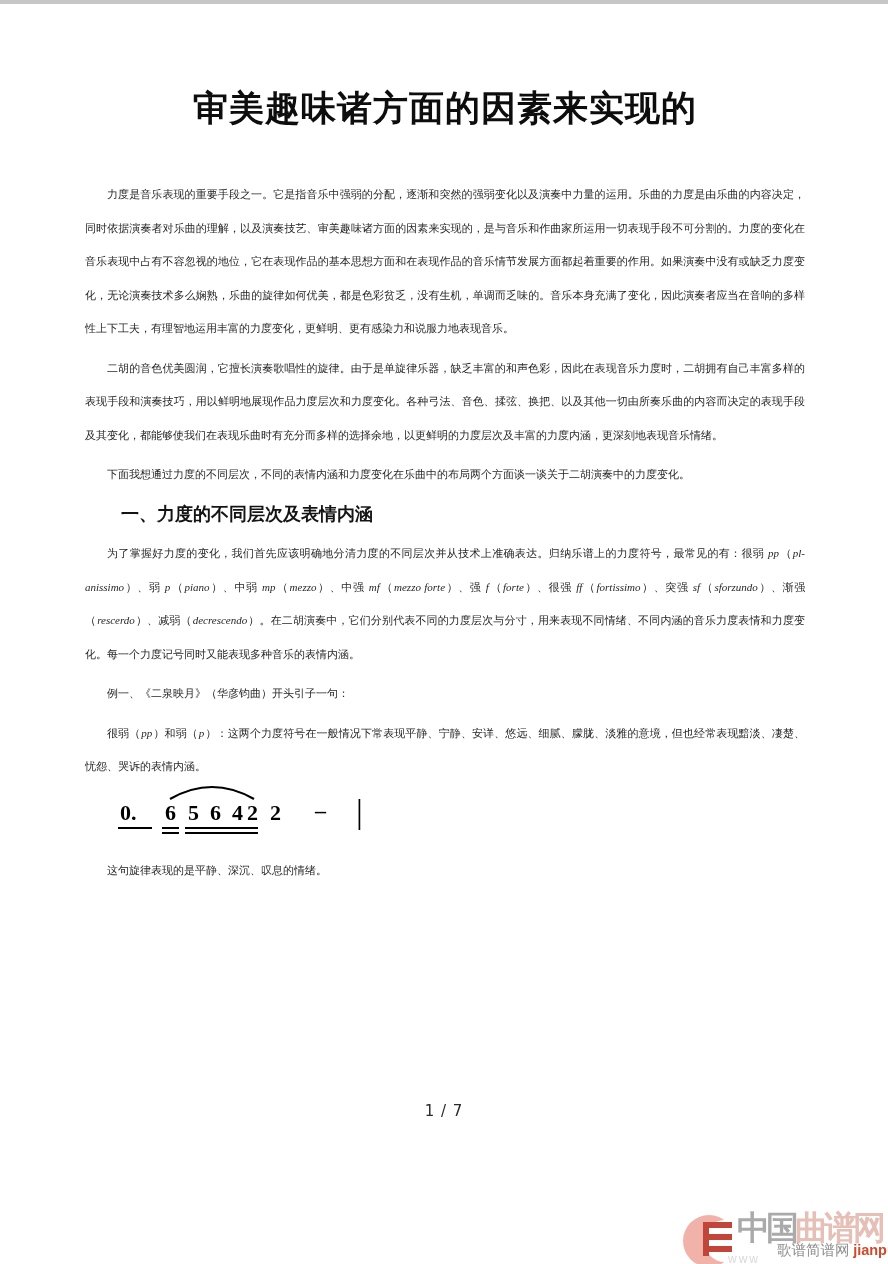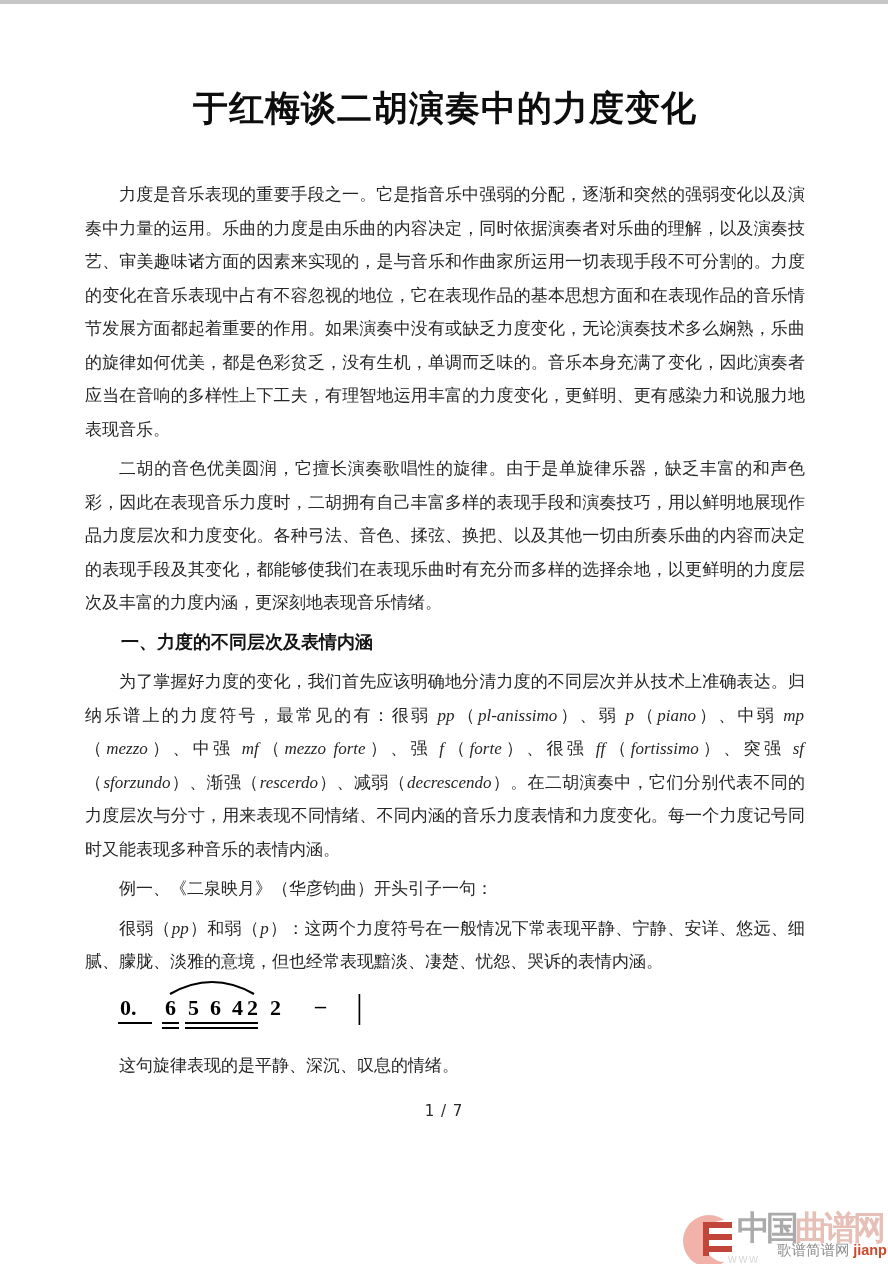--- a/index.html
+++ b/index.html
@@ -10,21 +10,21 @@
     color:#262626;
   }
   .top-strip { position:absolute; left:0; top:0; width:888px; height:4px; background:#c6c6c6; }
   .content { position:absolute; left:85px; top:0; width:720px; padding-top:86px; }
   .title {
     font-family:"Liberation Sans","DejaVu Sans",sans-serif;
     font-size:35px; line-height:44px; font-weight:bold; color:#0d0d0d;
     text-align:center; letter-spacing:1px; margin:0 0 48px 0;
   }
   .body {
-    font-size:17px; line-height:33.5px; margin:0 0 6px 0;
+    font-size:11px; line-height:33.5px; margin:0 0 6px 0;
     text-align:justify; text-justify:inter-ideograph; word-break:break-all;
     text-indent:2em;
   }
   .sec {
     font-family:"Liberation Sans","DejaVu Sans",sans-serif;
     font-size:18px; line-height:33.5px; font-weight:bold; color:#141414;
     margin:0 0 6px 0; text-indent:2em;
   }
   .dyn { font-style:italic; font-family:"Liberation Serif","DejaVu Serif",serif; padding:0 1px; word-break:keep-all; }
 
@@ -68,24 +68,25 @@
     font-size:12px; letter-spacing:2px; font-family:"Liberation Sans",sans-serif;
   }
 </style>
 </head>
 <body>
 
 <div class="page">
   <div class="top-strip"></div>
 
   <div class="content">
-    <h1 class="title">于红梅谈二胡演奏中的力度变化</h1>
+    <h1 class="title">审美趣味诸方面的因素来实现的</h1>
 
     <p class="body">力度是音乐表现的重要手段之一。它是指音乐中强弱的分配，逐渐和突然的强弱变化以及演奏中力量的运用。乐曲的力度是由乐曲的内容决定，同时依据演奏者对乐曲的理解，以及演奏技艺、审美趣味诸方面的因素来实现的，是与音乐和作曲家所运用一切表现手段不可分割的。力度的变化在音乐表现中占有不容忽视的地位，它在表现作品的基本思想方面和在表现作品的音乐情节发展方面都起着重要的作用。如果演奏中没有或缺乏力度变化，无论演奏技术多么娴熟，乐曲的旋律如何优美，都是色彩贫乏，没有生机，单调而乏味的。音乐本身充满了变化，因此演奏者应当在音响的多样性上下工夫，有理智地运用丰富的力度变化，更鲜明、更有感染力和说服力地表现音乐。</p>
     <p class="body">二胡的音色优美圆润，它擅长演奏歌唱性的旋律。由于是单旋律乐器，缺乏丰富的和声色彩，因此在表现音乐力度时，二胡拥有自己丰富多样的表现手段和演奏技巧，用以鲜明地展现作品力度层次和力度变化。各种弓法、音色、揉弦、换把、以及其他一切由所奏乐曲的内容而决定的表现手段及其变化，都能够使我们在表现乐曲时有充分而多样的选择余地，以更鲜明的力度层次及丰富的力度内涵，更深刻地表现音乐情绪。</p>
+    <p class="body">下面我想通过力度的不同层次，不同的表情内涵和力度变化在乐曲中的布局两个方面谈一谈关于二胡演奏中的力度变化。</p>
 
     <h2 class="sec">一、力度的不同层次及表情内涵</h2>
 
     <p class="body"><span>为了掌握好力度的变化，我们首先应该明确地分清力度的不同层次并从技术上准确表达。归纳乐谱上的力度符号，最常见的有：很弱 </span><span class="dyn">pp</span><span>（</span><span class="dyn">pl-anissimo</span><span>）、弱 </span><span class="dyn">p</span><span>（</span><span class="dyn">piano</span><span>）、中弱 </span><span class="dyn">mp</span><span>（</span><span class="dyn">mezzo</span><span>）、中强 </span><span class="dyn">mf</span><span>（</span><span class="dyn">mezzo forte</span><span>）、强 </span><span class="dyn">f</span><span>（</span><span class="dyn">forte</span><span>）、很强 </span><span class="dyn">ff</span><span>（</span><span class="dyn">fortissimo</span><span>）、突强 </span><span class="dyn">sf</span><span>（</span><span class="dyn">sforzundo</span><span>）、渐强（</span><span class="dyn">rescerdo</span><span>）、减弱（</span><span class="dyn">decrescendo</span><span>）。在二胡演奏中，它们分别代表不同的力度层次与分寸，用来表现不同情绪、不同内涵的音乐力度表情和力度变化。每一个力度记号同时又能表现多种音乐的表情内涵。</span></p>
     <p class="body">例一、《二泉映月》（华彦钧曲）开头引子一句：</p>
     <p class="body"><span>很弱（</span><span class="dyn">pp</span><span>）和弱（</span><span class="dyn">p</span><span>）：这两个力度符号在一般情况下常表现平静、宁静、安详、悠远、细腻、朦胧、淡雅的意境，但也经常表现黯淡、凄楚、忧怨、哭诉的表情内涵。</span></p>
 
     <div class="notation">
       <svg class="slur" width="88" height="16" viewBox="0 0 88 16">
         <path d="M2,15 Q44,-9 86,15" fill="none" stroke="#000" stroke-width="2.2"></path>

